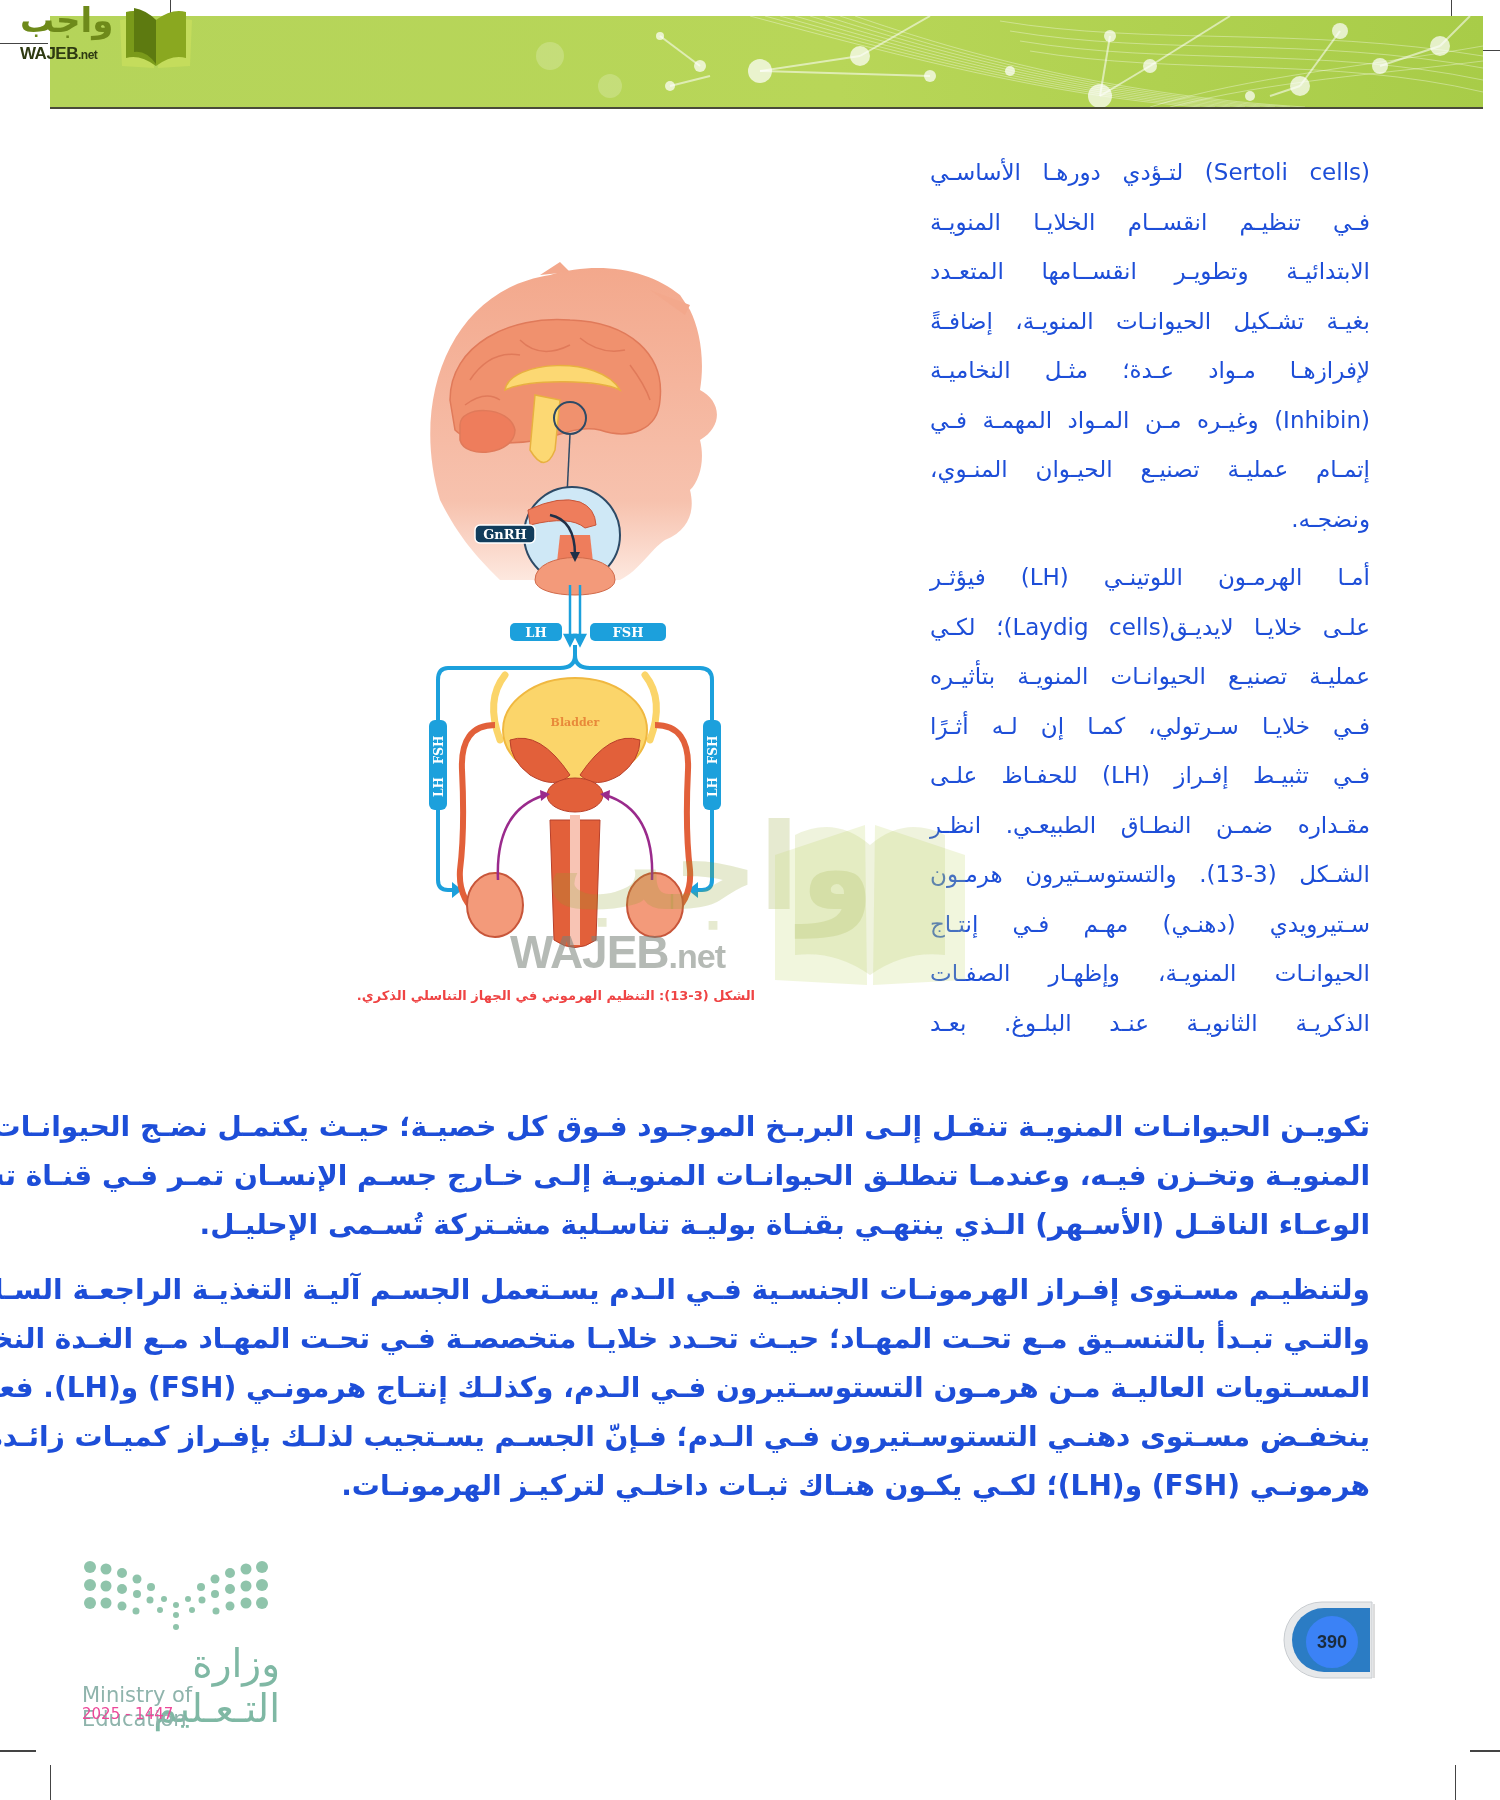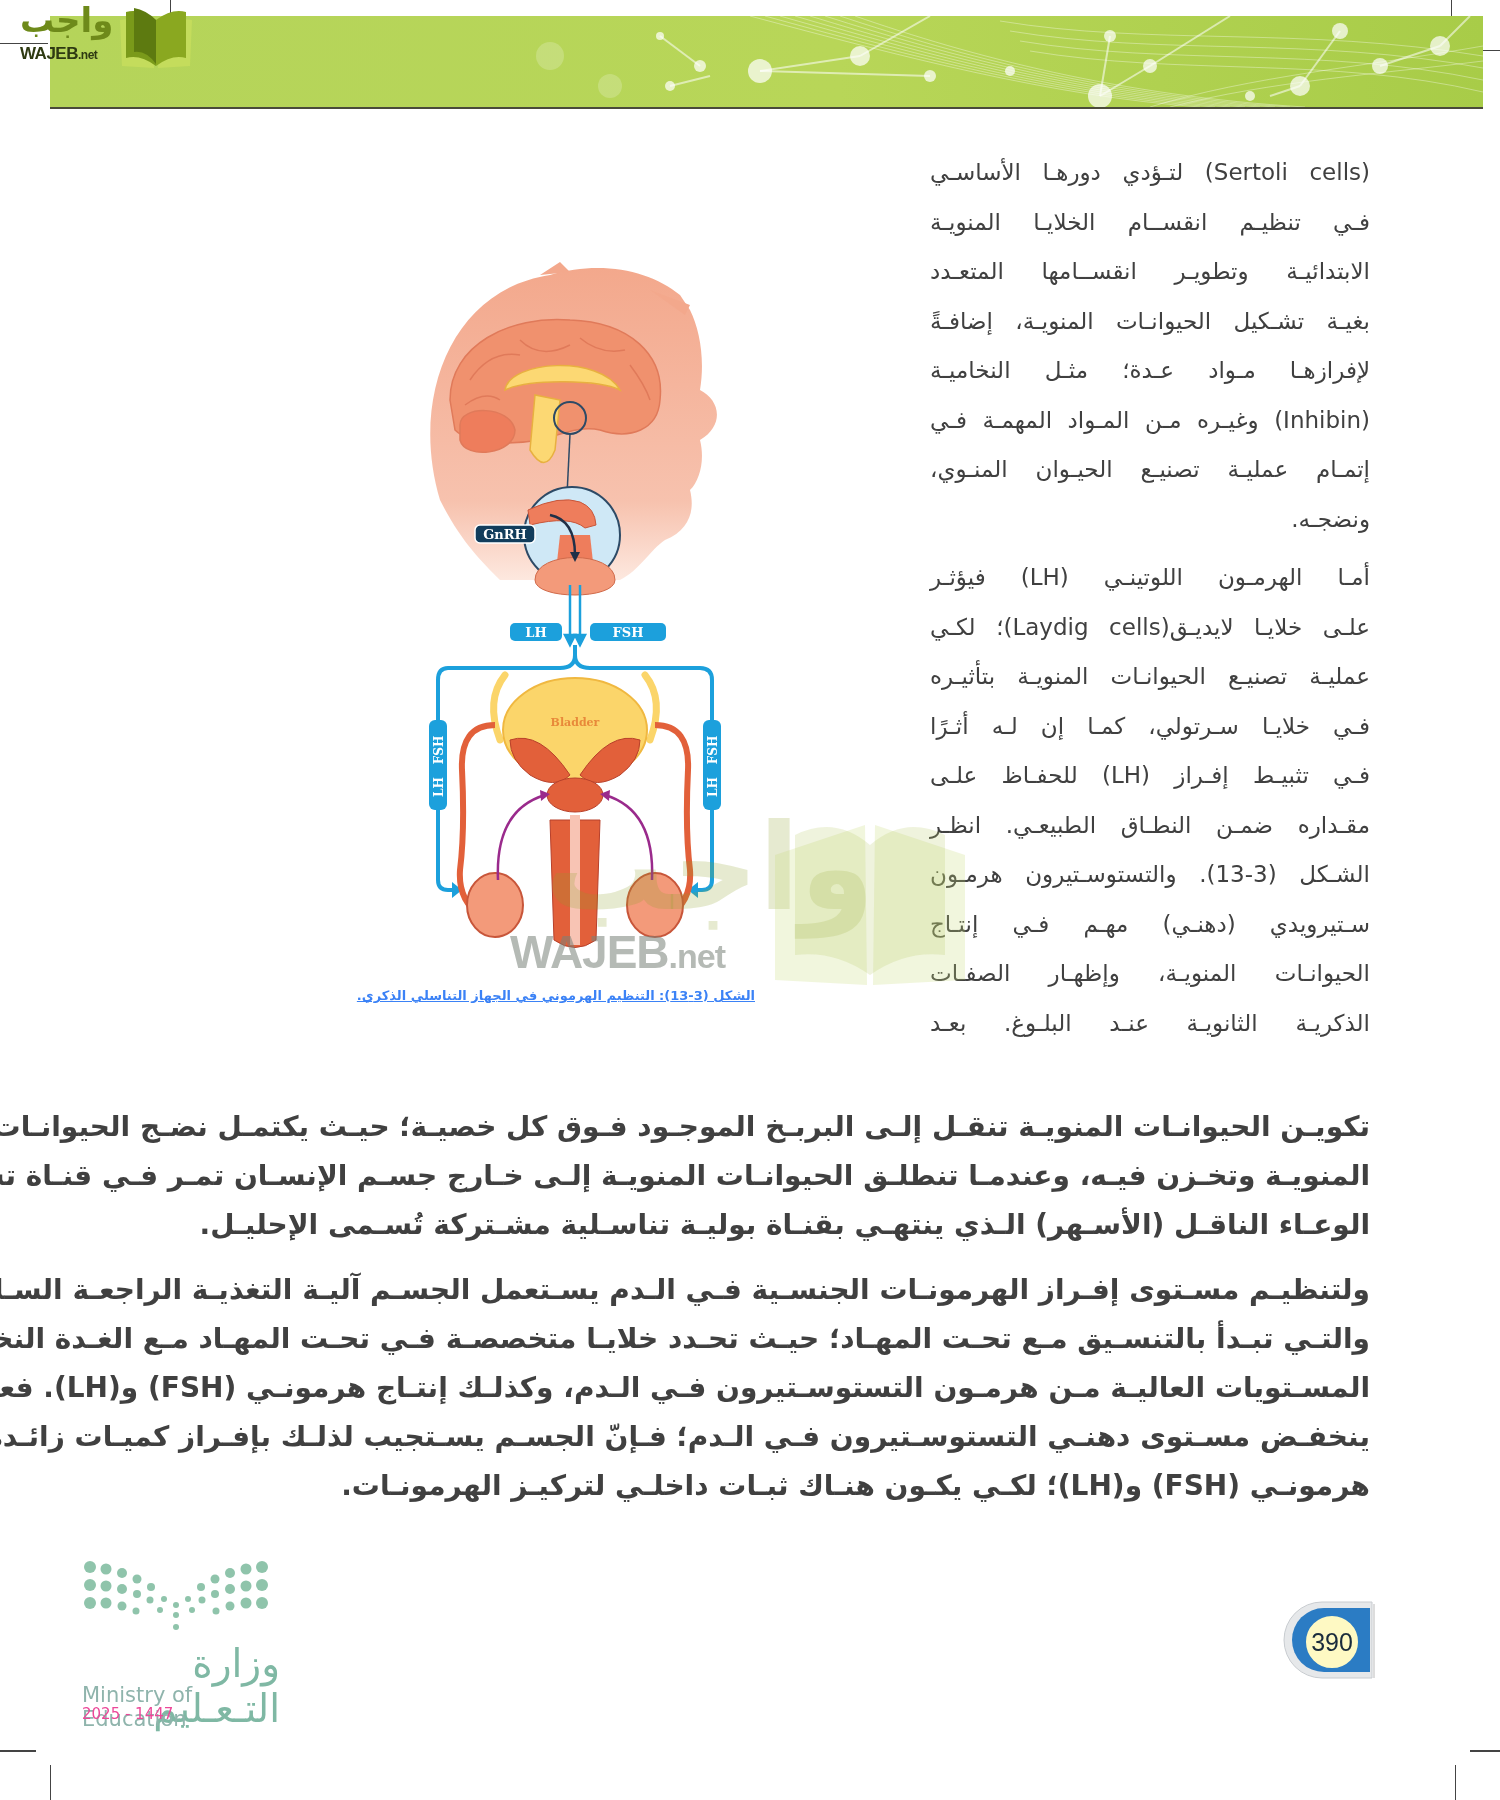--- a/index.html
+++ b/index.html
@@ -17,48 +17,48 @@
 
   
   #wajeb-logo { left:8px; top:4px; width:185px; height:62px; }
   #wajeb-logo .ar { position:absolute; left:12px; top:-4px; font-family:"DejaVu Sans", sans-serif; font-weight:bold; font-size:34px; color:#6e8a1a; direction:rtl; }
   #wajeb-logo .en { position:absolute; left:12px; top:40px; font-family:"Liberation Sans", sans-serif; font-weight:bold; font-size:17px; color:#2e3a12; letter-spacing:-0.5px; }
   #wajeb-logo .en small { font-size:12px; }
   #wajeb-book { position:absolute; left:108px; top:2px; }
 
   
   .para { position:absolute; direction:rtl; text-align:justify; text-align-last:right;
-    font-family:"DejaVu Sans", sans-serif; color:#404040; }
+    font-family:"DejaVu Sans", sans-serif; color:#1d4ed8; }
   .right-col { left:930px; width:440px; font-size:23px; }
   .right-col .ln { height:49.5px; line-height:49.5px; white-space:nowrap; text-align:justify; text-align-last:justify; display:block; overflow:visible; }
   .right-col .ln.last { text-align-last:right; }
   .full { left:215px; width:1155px; font-size:28px; }
   .full .ln { height:49px; line-height:49px; white-space:nowrap; text-align:justify; text-align-last:justify; display:block; font-weight:600; }
   .full .ln.last { text-align-last:right; }
 
   
   #figure { left:400px; top:250px; width:360px; height:720px; }
-  #figure-caption { left:370px; top:988px; width:385px; direction:rtl; text-align:left; font-size:13px; font-weight:bold; color:#3b82f6; white-space:nowrap;text-decoration:underline; }
+  #figure-caption { left:370px; top:988px; width:385px; direction:rtl; text-align:left; font-size:13px; font-weight:bold; color:#ef4444; white-space:nowrap; }
 
   
   #wm-ar { left:545px; top:808px; font-size:120px; font-weight:bold; color:rgba(140,160,40,0.22); font-family:"DejaVu Sans", sans-serif; direction:rtl; line-height:1; }
   #wm-en { left:510px; top:925px; font-family:"Liberation Sans", sans-serif; font-weight:bold; font-size:46px; color:rgba(120,130,120,0.55); letter-spacing:-1px; }
   #wm-en small { font-size:34px; }
   #wm-book { left:775px; top:815px; }
 
   
   #moe { left:80px; top:1555px; width:200px; height:180px; }
   #moe .ar { position:absolute; left:2px; top:86px; font-size:39px; color:#7fb8a4; direction:rtl; font-family:"DejaVu Sans", sans-serif; letter-spacing:2px; }
   #moe .en { position:absolute; left:2px; top:128px; font-size:21px; color:#8fb4ac; font-family:"DejaVu Sans", sans-serif; }
   #moe .yr { position:absolute; left:2px; top:150px; font-size:15px; color:#ec4899; font-family:"DejaVu Sans", sans-serif; }
 
   
   #page-badge { left:1282px; top:1600px; width:94px; height:80px; }
-  #page-num { position:absolute; left:22px; top:14px; width:52px; height:52px; border-radius:50%; background:#fef9c3; border:2px solid #2b7cc4;
-    display:flex; align-items:center; justify-content:center; font-family:"Liberation Sans", sans-serif; font-weight:normal; font-size:25px; color:#1a2b3c; }
+  #page-num { position:absolute; left:22px; top:14px; width:52px; height:52px; border-radius:50%; background:#3b82f6; border:2px solid #2b7cc4;
+    display:flex; align-items:center; justify-content:center; font-family:"Liberation Sans", sans-serif; font-weight:bold; font-size:18px; color:#1a2b3c; }
 </style>
 </head>
 <body>
 
 <div class="crop" style="left:170px;top:0;width:1px;height:40px;"></div>
 <div class="crop" style="left:0;top:43px;width:48px;height:1px;"></div>
 <div class="crop" style="left:1451px;top:0;width:1px;height:35px;"></div>
 <div class="crop" style="left:1465px;top:50px;width:35px;height:1px;"></div>
 <div class="crop" style="left:0;top:1750px;width:36px;height:2px;"></div>
 <div class="crop" style="left:50px;top:1765px;width:1px;height:35px;"></div>

